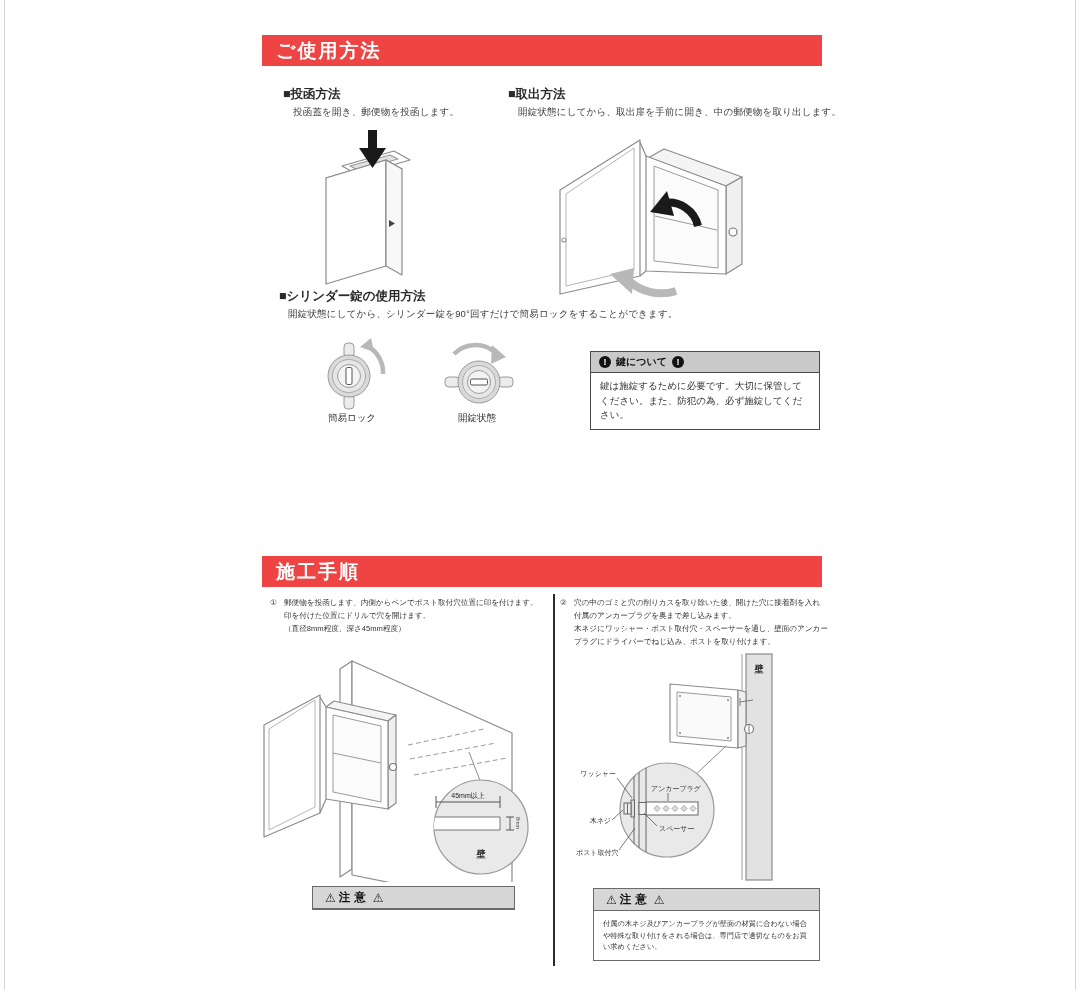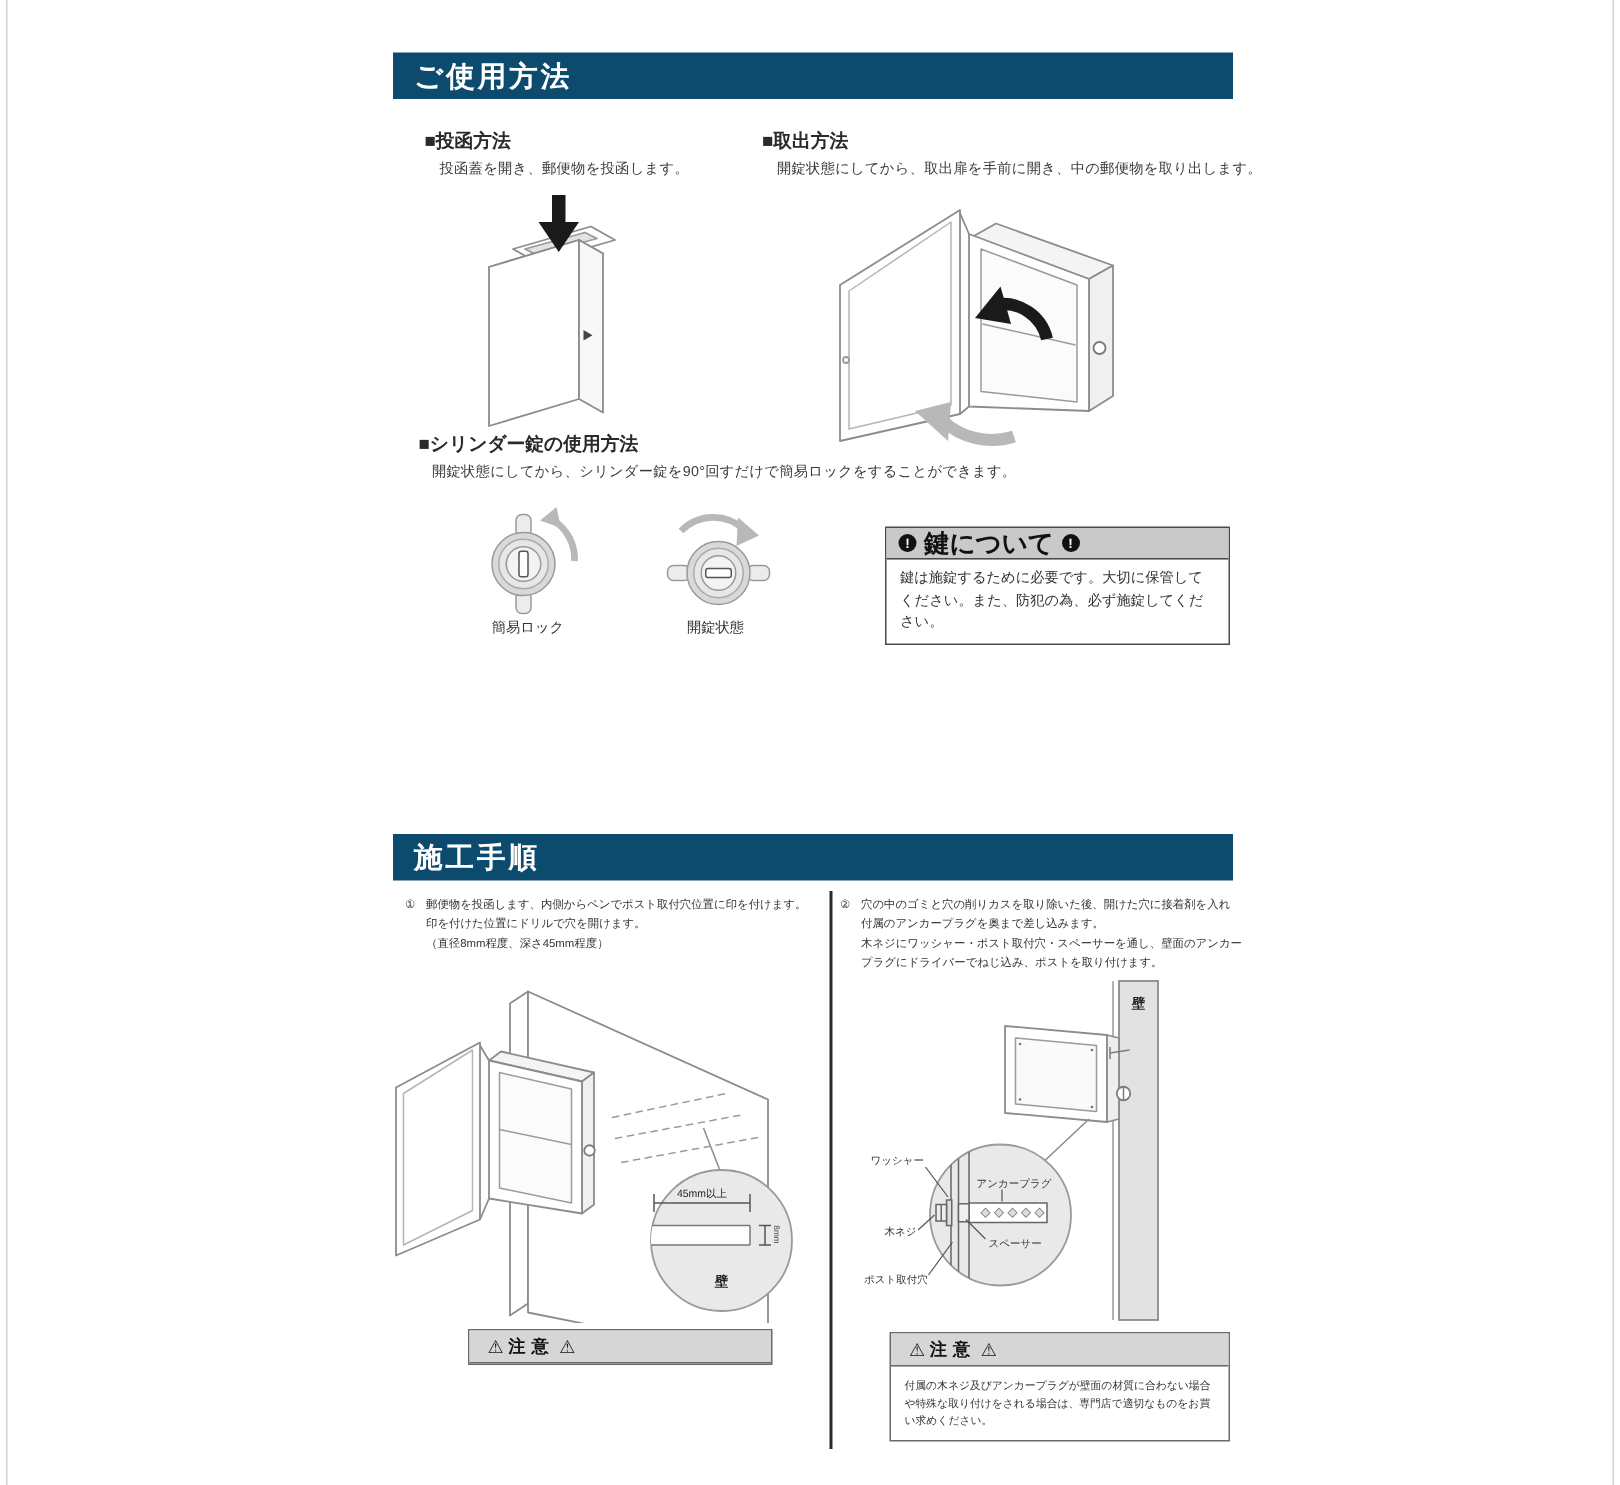--- a/index.html
+++ b/index.html
@@ -4,39 +4,39 @@
 <style>
   html,body{margin:0;padding:0;}
   body{
     width:1080px;height:990px;position:relative;background:#ffffff;
     font-family:"Liberation Sans", sans-serif;color:#3a3a3a;overflow:hidden;
   }
   .edge-line{position:absolute;top:0;bottom:0;width:1px;background:#d2d2d2;}
   .edge-left{left:4px;} .edge-right{left:1075px;}
   .abs{position:absolute;}
   .section-bar{
-    position:absolute;left:262px;width:560px;height:31px;background:#0c4a6e;
+    position:absolute;left:262px;width:560px;height:31px;background:#ef4444;
     color:#fff;display:flex;align-items:center;padding-left:14px;box-sizing:border-box;
     font-size:19px;font-weight:bold;letter-spacing:2px;
   }
   .h2{position:absolute;font-size:12.5px;font-weight:bold;color:#2a2a2a;}
   .body-text{position:absolute;font-size:9.5px;color:#3a3a3a;letter-spacing:.2px;}
   .small-label{position:absolute;font-size:9.5px;color:#333;text-align:center;font-family:Liberation Mono, monospace;}
   .key-box{
     position:absolute;left:590px;top:351px;width:230px;border:1.5px solid #4a4a4a;background:#fff;box-sizing:border-box;
   }
   .key-header{
     height:20px;background:#c9c9c9;border-bottom:1px solid #4a4a4a;
     display:flex;align-items:center;gap:5px;padding-left:8px;
   }
   .excl-icon{
     width:12px;height:12px;border-radius:50%;background:#111;color:#fff;
     font-size:9px;font-weight:bold;display:inline-flex;align-items:center;justify-content:center;flex:0 0 auto;
   }
-  .key-title{font-size:17px;font-weight:bold;color:#111;}
+  .key-title{font-size:10px;font-weight:bold;color:#111;}
   .key-body{padding:6px 9px;font-size:9.5px;line-height:14.5px;color:#333;}
   .step{position:absolute;display:flex;font-size:7.6px;line-height:13px;color:#333;}
   .step-num{flex:0 0 14px;}
   .caution-box{position:absolute;border:1px solid #6a6a6a;background:#fff;box-sizing:border-box;}
   .caution-header{
     height:21px;background:#d6d6d6;border-bottom:1px solid #6a6a6a;
     display:flex;align-items:center;gap:3px;padding-left:12px;
   }
   .warn-icon{font-size:12px;color:#111;line-height:1;}
   .caution-title{font-size:11.5px;font-weight:bold;letter-spacing:4px;color:#111;}

